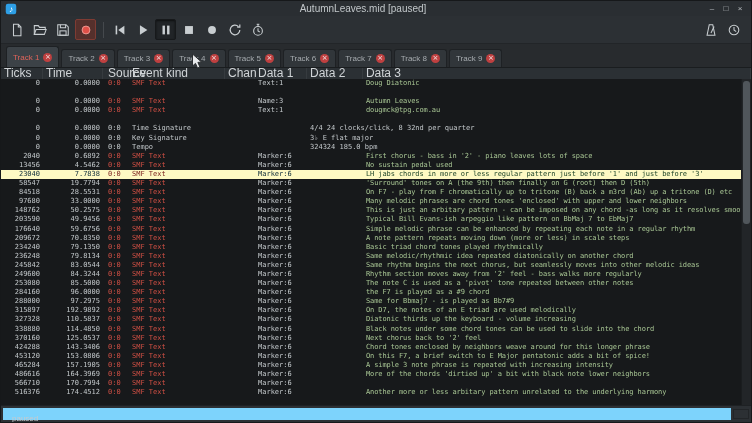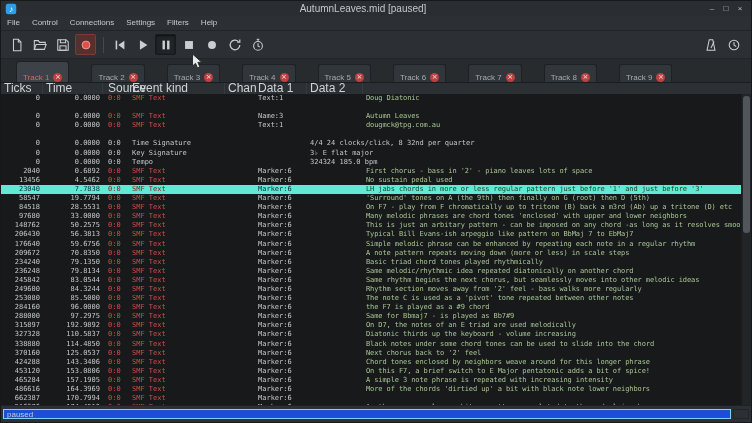--- a/index.html
+++ b/index.html
@@ -17,21 +17,21 @@
   
   .toolbar{height:27px;background:#2c3034;border-bottom:1px solid #222528;display:flex;align-items:center;padding:0 5px;flex-shrink:0;}
   .tbtn{width:21px;height:21px;display:flex;align-items:center;justify-content:center;margin-right:2px;border-radius:2px;border:1px solid transparent;box-sizing:border-box;}
   .tbtn.pressed{background:#212427;border:1px solid #17191b;box-shadow:inset 0 1px 2px rgba(0,0,0,.6);}
   .tbtn.armed{background:#55302c;border:1px solid #7e3b33;}
   .ticon{display:inline-flex;line-height:0;}
   .tsep{width:1px;height:16px;background:#45494d;margin:0 5px;}
   .tspacer{flex:1;}
   
   .tabbar{height:23px;background:#282b2e;border-bottom:1px solid #1a1d1f;display:flex;align-items:flex-end;padding-left:4px;flex-shrink:0;}
-  .tab{display:flex;align-items:flex-end;height:18px;margin:0 11px;padding:0 6px;background:#31363a;
+  .tab{display:flex;align-items:center;height:18px;margin:0 1px;padding:0 6px;background:#31363a;
        border:1px solid #1e2124;border-bottom:none;border-radius:3px 3px 0 0;font-size:8px;color:#a6abaf;box-sizing:border-box;}
   .tab.sel{background:#3c4247;color:#e0645b;height:21px;}
   .tlabel{margin-right:4px;white-space:nowrap;}
   .tclose{width:9px;height:9px;border-radius:50%;background:#bf4040;color:#f2e8e8;font-size:7px;
           line-height:9px;text-align:center;flex-shrink:0;font-family:"DejaVu Sans",sans-serif;}
   
   .tablewrap{flex:1;min-height:0;position:relative;background:#17191b;display:flex;flex-direction:column;}
   .thead{height:11px;background:#2b3034;display:flex;font-size:12px;color:#d0d4d7;line-height:11px;flex-shrink:0;}
   .thead .c{text-align:left;overflow:visible;border-right:1px solid #363b3f;}
   .tbody{flex:1;overflow:hidden;margin-right:10px;}
@@ -41,31 +41,31 @@
   .c0{width:42px;text-align:right;}
   .c1{width:60px;text-align:right;}
   .c2{width:26px;padding-left:5px;}
   .c3{width:96px;}
   .c4{width:30px;}
   .c5{width:52px;}
   .c6{width:56px;overflow:visible;}
   .c7{flex:1 1 auto;min-width:0;overflow:hidden;letter-spacing:-0.1px;}
   .row.smf .c2,.row.smf .c3{color:#cf4f44;}
   .row.smf .c7{color:#a8c694;}
-  .row.sel{background:#5eead4;}
+  .row.sel{background:#fef9c3;}
   .row.sel .c{color:#0e2c39;}
   .row.sel .c2,.row.sel .c3{color:#7e2521;}
   .row.sel .c7{color:#1d4427;}
   
   .scrollbar{position:absolute;top:11px;right:0;bottom:0;width:10px;background:#222528;border-left:1px solid #1a1d1f;box-sizing:border-box;}
   .sthumb{position:absolute;left:1px;right:1px;top:2px;height:44%;background:#50565b;border-radius:3px;}
   
   .statusbar{height:14px;background:#2c3034;border-top:1px solid #1e2124;display:flex;align-items:center;
              padding:1px 2px;gap:2px;flex-shrink:0;}
-  .sfield{flex:1;height:10px;border:1px solid #7dd3fc;background:#1d4ed8;color:#c6cacd;
+  .sfield{flex:1;height:10px;border:6px solid #7dd3fc;background:#a21caf;color:#c6cacd;
           font-size:8px;line-height:10px;padding:0 3px;box-sizing:border-box;}
   .sgrip{width:16px;height:10px;border:1px solid #222528;box-sizing:border-box;}
   .cursor{position:absolute;left:190px;top:52px;z-index:50;}
 </style>
 </head>
 <body>
 
 <div class="window">
 
   <div class="titlebar">
@@ -74,28 +74,20 @@
           <rect x="1" y="1" width="14" height="14" rx="3" fill="#2e9fe6"></rect>
           <text x="8" y="12.5" font-size="11" fill="#ffffff" text-anchor="middle">♪</text>
         </svg>
       </span>
     <span class="title">AutumnLeaves.mid [paused]</span>
     <span class="winbtn">–</span>
     <span class="winbtn">□</span>
     <span class="winbtn">×</span>
   </div>
 
-  <div class="menubar" id="menubar">
-      <span class="menu-item">File</span>
-      <span class="menu-item">Control</span>
-      <span class="menu-item">Connections</span>
-      <span class="menu-item">Settings</span>
-      <span class="menu-item">Filters</span>
-      <span class="menu-item">Help</span>
-    </div>
 
   <div class="toolbar" id="toolbar">
       <div class="tbtn">
         <span class="ticon">
           <svg viewBox="0 0 16 16" width="14" height="14" fill="none" stroke="#c9ced1" stroke-width="1.2">
             <path d="M4 1.5h5.5l3 3V14.5H4z"></path>
             <path d="M9.5 1.5v3h3"></path>
           </svg>
         </span>
       </div>
@@ -239,20 +231,21 @@
 
   <div class="tablewrap">
     <div class="thead" id="thead">
         <span class="c c0">Ticks</span>
         <span class="c c1">Time</span>
         <span class="c c2">Source</span>
         <span class="c c3">Event kind</span>
         <span class="c c4">Chan</span>
         <span class="c c5">Data 1</span>
         <span class="c c6">Data 2</span>
+        <span class="c c7">Data 3</span>
       </div>
     <div class="tbody" id="tbody">
         <div class="row smf">
           <span class="c c0">0</span>
           <span class="c c1">0.0000</span>
           <span class="c c2">0:0</span>
           <span class="c c3">SMF Text</span>
           <span class="c c4"></span>
           <span class="c c5">Text:1</span>
           <span class="c c6"></span>
@@ -392,22 +385,22 @@
           <span class="c c0">148762</span>
           <span class="c c1">50.2575</span>
           <span class="c c2">0:0</span>
           <span class="c c3">SMF Text</span>
           <span class="c c4"></span>
           <span class="c c5">Marker:6</span>
           <span class="c c6"></span>
           <span class="c c7">This is just an arbitary pattern - can be imposed on any chord -as long as it resolves smoothly</span>
         </div>
         <div class="row smf">
-          <span class="c c0">206430</span>
-          <span class="c c1">56.3813</span>
+          <span class="c c0">203590</span>
+          <span class="c c1">49.9456</span>
           <span class="c c2">0:0</span>
           <span class="c c3">SMF Text</span>
           <span class="c c4"></span>
           <span class="c c5">Marker:6</span>
           <span class="c c6"></span>
           <span class="c c7">Typical Bill Evans-ish arpeggio like pattern on BbMaj 7 to EbMaj7</span>
         </div>
         <div class="row smf">
           <span class="c c0">176640</span>
           <span class="c c1">59.6756</span>
@@ -572,21 +565,21 @@
           <span class="c c0">486616</span>
           <span class="c c1">164.3969</span>
           <span class="c c2">0:0</span>
           <span class="c c3">SMF Text</span>
           <span class="c c4"></span>
           <span class="c c5">Marker:6</span>
           <span class="c c6"></span>
           <span class="c c7">More of the chords 'dirtied up' a bit with black note lower neighbors</span>
         </div>
         <div class="row smf">
-          <span class="c c0">662387</span>
+          <span class="c c0">566710</span>
           <span class="c c1">170.7994</span>
           <span class="c c2">0:0</span>
           <span class="c c3">SMF Text</span>
           <span class="c c4"></span>
           <span class="c c5">Marker:6</span>
           <span class="c c6"></span>
         </div>
         <div class="row smf">
           <span class="c c0">516376</span>
           <span class="c c1">174.4512</span>

